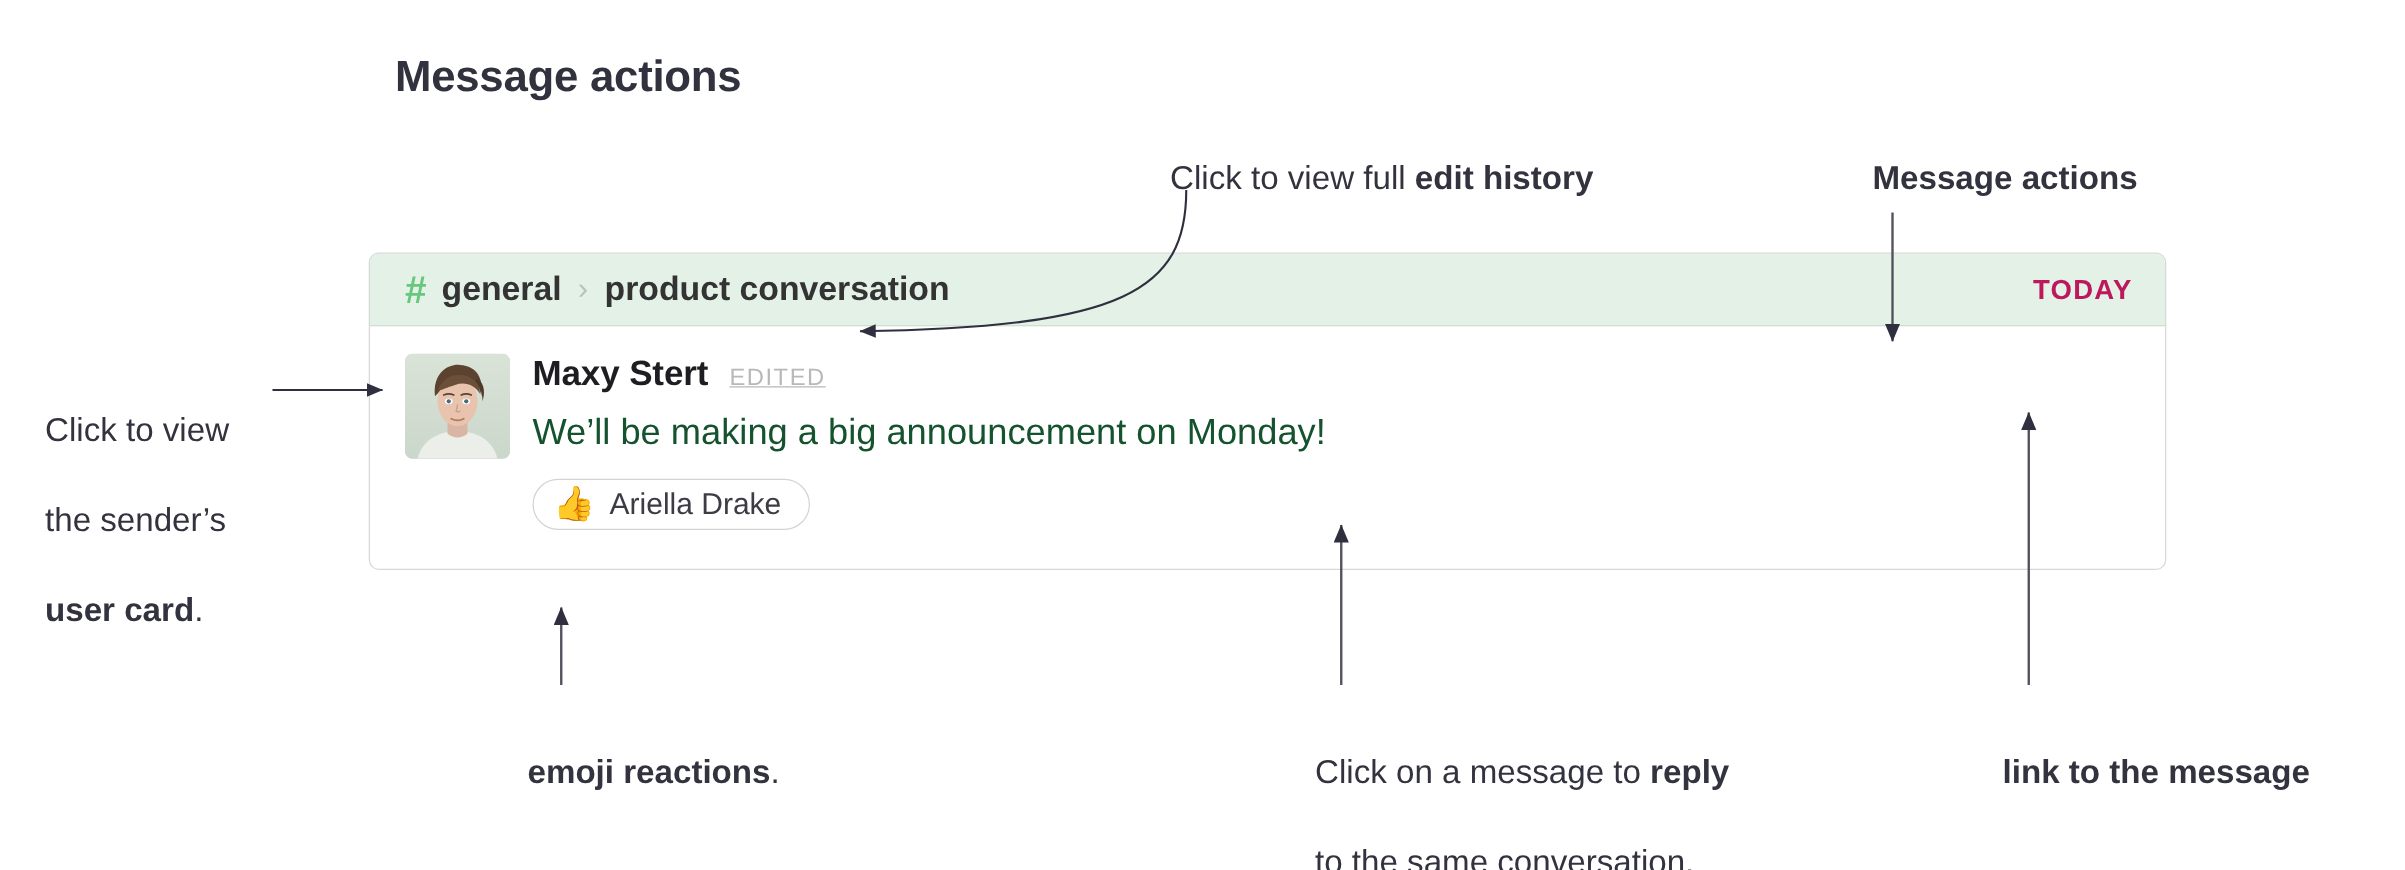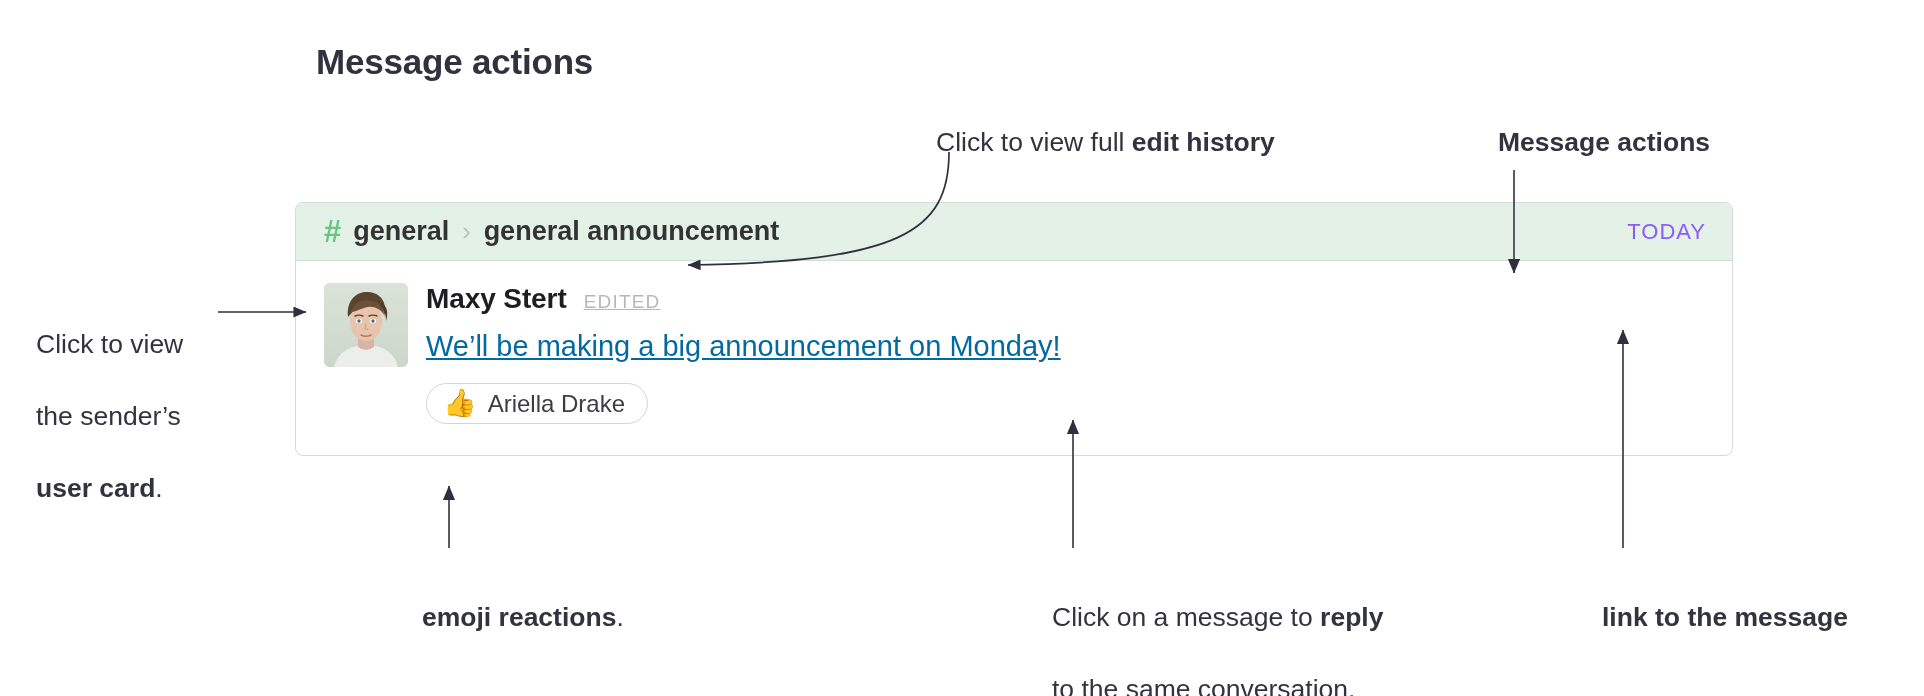--- a/index.html
+++ b/index.html
@@ -90,23 +90,23 @@
   .bc-sep {
     color: #b3c7b8;
     font-size: 25px;
     font-weight: 400;
     margin: 0 13px;
     line-height: 1;
   }
   .today-label {
     margin-left: auto;
     font-size: 22px;
-    font-weight: 400;
+    font-weight: 700;
     letter-spacing: 1.0px;
-    color: #8b5cf6;
+    color: #be185d;
   }
 
   .card-body {
     position: relative;
     padding: 22px 26px 18px 28px;
     height: 195px;
   }
   .msg-row { display: flex; align-items: flex-start; }
   .avatar {
     width: 84px; height: 84px;
@@ -135,23 +135,22 @@
     font-size: 19px;
     letter-spacing: 1.2px;
     color: #b8b8b8;
     font-weight: 400;
     text-decoration: underline;
   }
   .msg-text {
     margin-top: 10px;
     font-size: 29px;
     line-height: 34px;
-    color: #0369a1;
+    color: #14532d;
     font-weight: 400;
-    text-decoration: underline;
   }
 
   .reaction-row { margin-top: 16px; margin-left: 102px; }
   .reaction-pill {
     display: inline-flex;
     align-items: center;
     gap: 11px;
     border: 1px solid #d4d4d4;
     border-radius: 999px;
     padding: 6px 22px 6px 16px;
@@ -225,21 +224,21 @@
     
   </div>
 
   <div class="chat-card">
 
     <div class="card-header">
       <div class="breadcrumb">
         <span class="hash-icon">#</span>
         <span>general</span>
         <span class="bc-sep">›</span>
-        <span>general announcement</span>
+        <span>product conversation</span>
       </div>
       <div class="today-label">TODAY</div>
     </div>
 
     <div class="card-body">
 
       <div class="msg-row">
         <div class="avatar">
           <svg viewBox="0 0 84 84" xmlns="http://www.w3.org/2000/svg">
             <defs>

